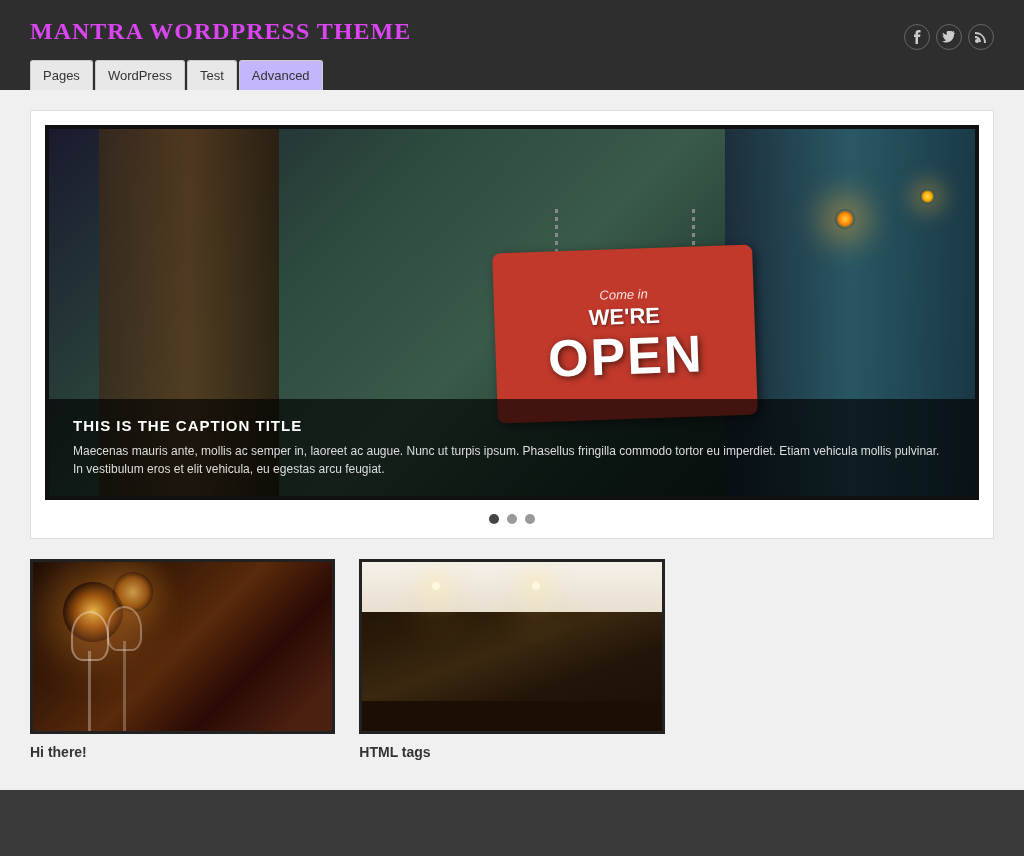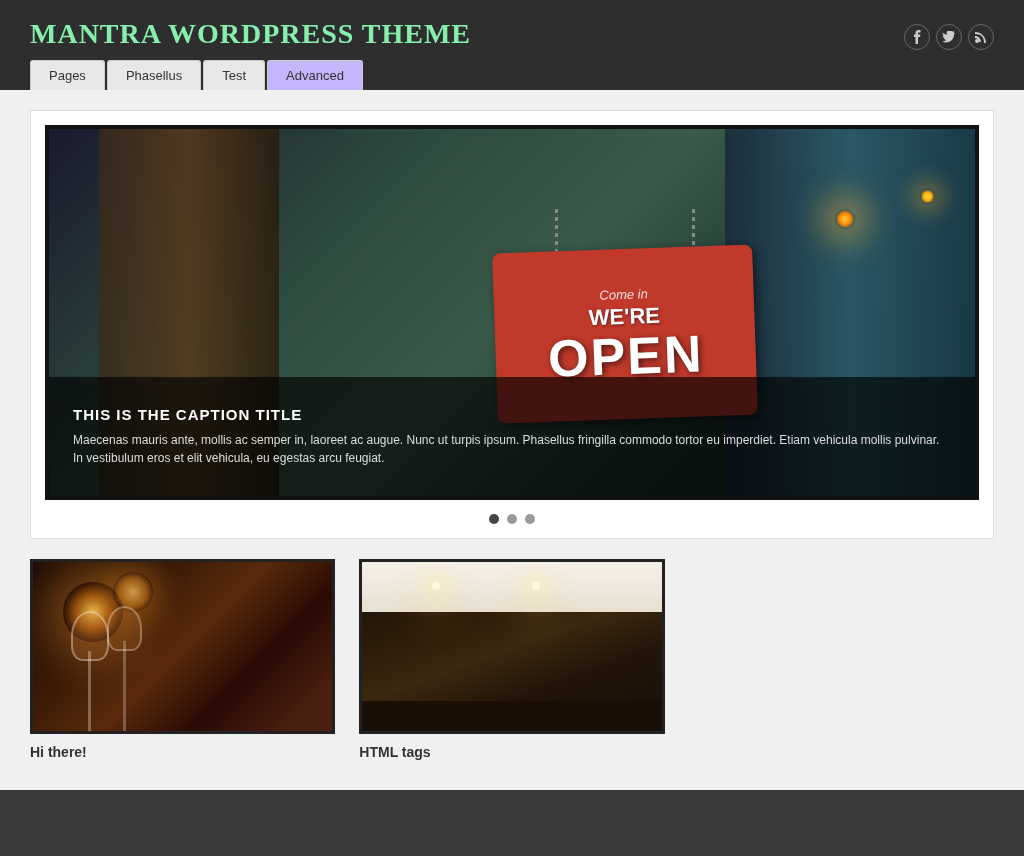--- a/index.html
+++ b/index.html
@@ -17,23 +17,23 @@
       position: relative;
     }
     .header-top {
       display: flex;
       justify-content: space-between;
       align-items: flex-start;
       margin-bottom: 10px;
     }
     .site-title {
       font-family: 'Palatino Linotype', Palatino, serif;
-      font-size: 28px;
+      font-size: 24px;
       font-weight: bold;
-      color: #86efac;
+      color: #d946ef;
       text-transform: uppercase;
       letter-spacing: 1px;
     }
     .site-subtitle {
       font-family: Arial, sans-serif;
       font-size: 11px;
       color: #999;
       text-transform: uppercase;
       letter-spacing: 1px;
       margin-top: 3px;
@@ -60,21 +60,21 @@
     
     .nav-tabs {
       display: flex;
       gap: 2px;
       margin-top: 10px;
     }
     .nav-tab {
       background: #e8e8e8;
       border: 1px solid #ccc;
       border-bottom: none;
-      padding: 7px 18px;
+      padding: 7px 12px;
       font-family: Arial, sans-serif;
       font-size: 13px;
       color: #333;
       cursor: pointer;
       border-radius: 3px 3px 0 0;
     }
     .nav-tab.active {
       background: #c4b5fd;
       color: #333;
       font-weight: normal;
@@ -215,21 +215,21 @@
       line-height: 1;
     }
 
     
     .caption-overlay {
       position: absolute;
       bottom: 0;
       left: 0;
       right: 0;
       background: rgba(0,0,0,0.65);
-      padding: 29px 24px;
+      padding: 18px 24px;
     }
     .caption-title {
       font-family: Arial, sans-serif;
       font-size: 15px;
       font-weight: bold;
       color: #fff;
       text-transform: uppercase;
       letter-spacing: 1px;
       margin-bottom: 8px;
     }
@@ -465,21 +465,21 @@
           <circle cx="2" cy="10" r="2" fill="#ccc"></circle>
           <path d="M0 5c3.3 0 6 2.7 6 6H4c0-2.2-1.8-4-4-4V5z" fill="#ccc"></path>
           <path d="M0 1c6.1 0 11 4.9 11 11H9C9 6 6 3 0 3V1z" fill="#ccc"></path>
         </svg>
       </div>
     </div>
   </div>
 
   <div class="nav-tabs">
     <div class="nav-tab">Pages</div>
-    <div class="nav-tab">Phasellus</div>
+    <div class="nav-tab">WordPress</div>
     <div class="nav-tab">Test</div>
     <div class="nav-tab active">Advanced</div>
   </div>
 </div>
 
 <div class="main-content">
 
   <div class="slider-wrapper">
     <div class="slider-container">
       <div class="slider-image">

